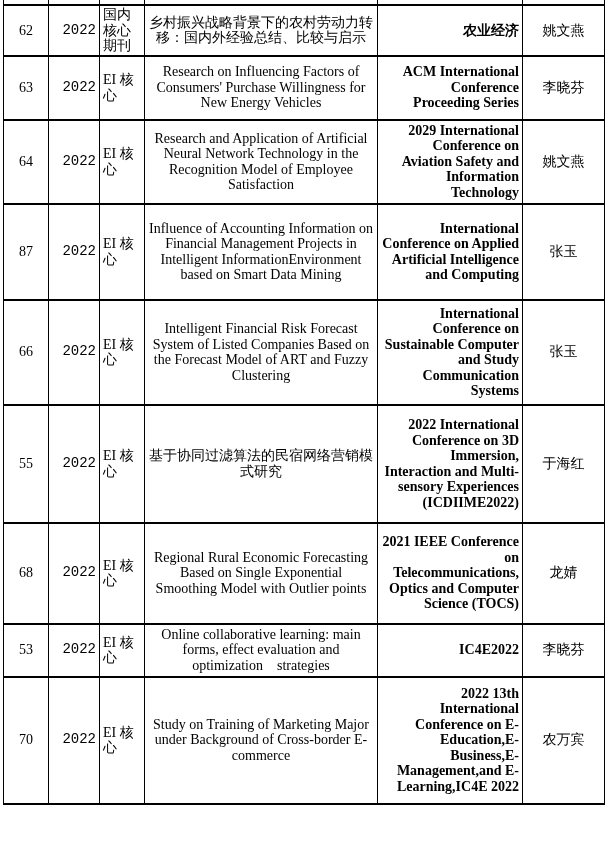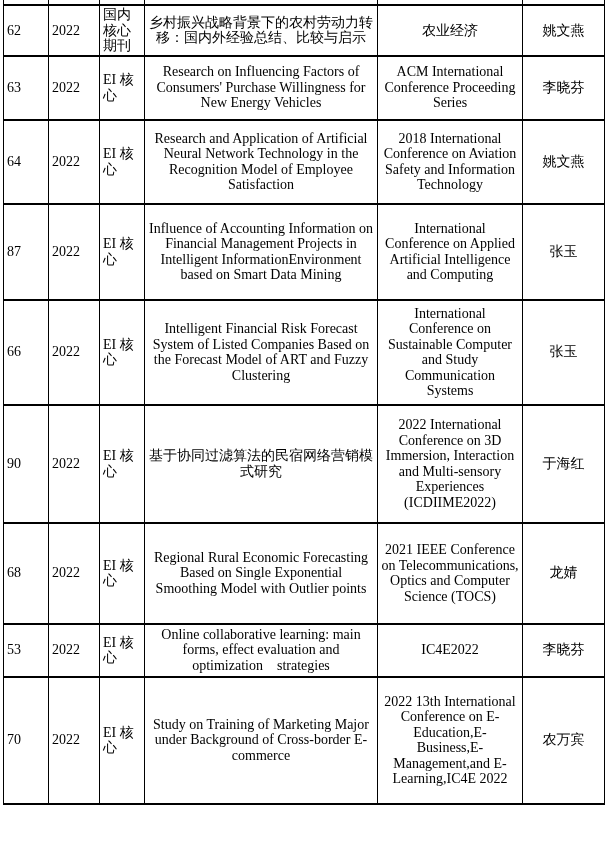--- a/index.html
+++ b/index.html
@@ -38,25 +38,25 @@
   tr.r62 { height: 50px; }
   tr.r63 { height: 64px; }
   tr.r64 { height: 84px; }
   tr.r65 { height: 96px; }
   tr.r66 { height: 105px; }
   tr.r67 { height: 118px; }
   tr.r68 { height: 101px; }
   tr.r69 { height: 53px; }
   tr.r70 { height: 127px; }
 
-  td.c-idx   { }
-  td.c-year  { text-align: left; }
+  td.c-idx   { text-align: center; }
+  td.c-year  { text-align: right; font-family: Liberation Mono, monospace; }
   td.c-level { text-align: left; padding: 1px 3px 1px 4px; margin-top: 48px; }
   td.c-title { text-align: center; padding: 1px 36px 1px 5px; white-space: pre-wrap; }
-  td.c-venue { text-align: center; padding: 1px 16px 1px 5px; overflow-wrap: break-word; word-break: break-word; }
+  td.c-venue { text-align: right; padding: 1px 16px 1px 5px; overflow-wrap: break-word; word-break: break-word; font-weight: bold; }
   td.c-author{ text-align: center; padding: 1px 3px 1px 5px; }
 </style>
 </head>
 <body>
 
 <table class="pubs">
   <colgroup>
     <col style="width:45px">
     <col style="width:51px">
     <col style="width:45px">
@@ -90,21 +90,21 @@
       <td class="c-title">Research on Influencing Factors of Consumers' Purchase Willingness for New Energy Vehicles</td>
       <td class="c-venue">ACM International Conference Proceeding Series</td>
       <td class="c-author">李晓芬</td>
     </tr>
 
     <tr class="r64">
       <td class="c-idx">64</td>
       <td class="c-year">2022</td>
       <td class="c-level">EI 核心</td>
       <td class="c-title">Research and Application of Artificial Neural Network Technology in the    Recognition Model of Employee Satisfaction</td>
-      <td class="c-venue">2018 International Conference on Aviation Safety and Information Technology</td>
+      <td class="c-venue">2029 International Conference on Aviation Safety and Information Technology</td>
       <td class="c-author">姚文燕</td>
     </tr>
 
     <tr class="r65">
       <td class="c-idx">87</td>
       <td class="c-year">2022</td>
       <td class="c-level">EI 核心</td>
       <td class="c-title">Influence of Accounting Information on Financial Management Projects in Intelligent InformationEnvironment based on Smart Data Mining</td>
       <td class="c-venue">International Conference on Applied Artificial Intelligence and Computing</td>
       <td class="c-author">张玉</td>
@@ -113,21 +113,21 @@
     <tr class="r66">
       <td class="c-idx">66</td>
       <td class="c-year">2022</td>
       <td class="c-level">EI 核心</td>
       <td class="c-title">Intelligent Financial Risk Forecast System of Listed Companies Based on the Forecast Model of ART and Fuzzy Clustering</td>
       <td class="c-venue">International Conference on Sustainable Computer and Study Communication Systems</td>
       <td class="c-author">张玉</td>
     </tr>
 
     <tr class="r67">
-      <td class="c-idx">90</td>
+      <td class="c-idx">55</td>
       <td class="c-year">2022</td>
       <td class="c-level">EI 核心</td>
       <td class="c-title">基于协同过滤算法的民宿网络营销模式研究</td>
       <td class="c-venue">2022 International Conference on 3D Immersion, Interaction and Multi-sensory Experiences (ICDIIME2022)</td>
       <td class="c-author">于海红</td>
     </tr>
 
     <tr class="r68">
       <td class="c-idx">68</td>
       <td class="c-year">2022</td>

